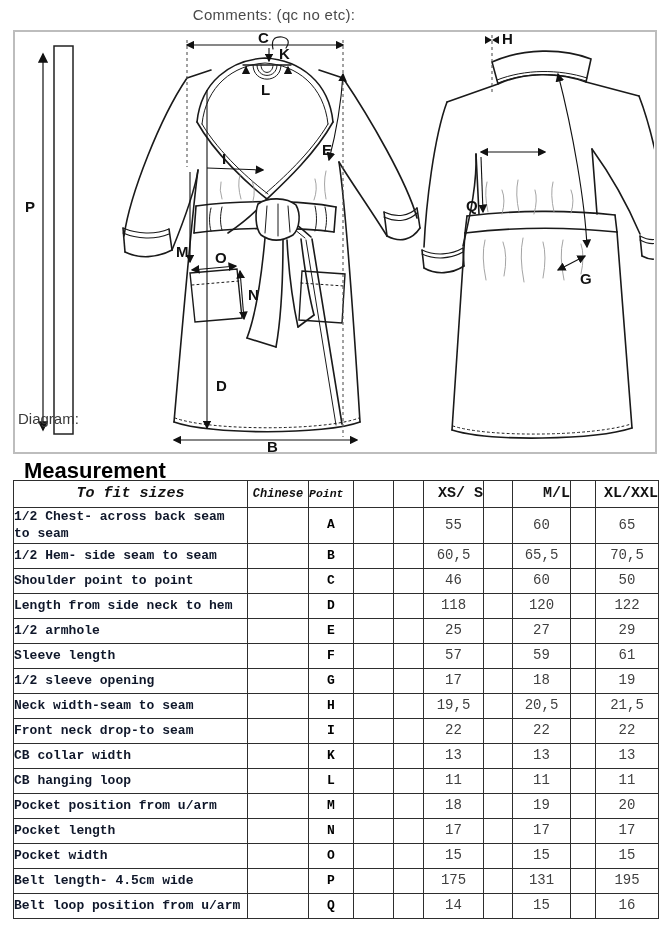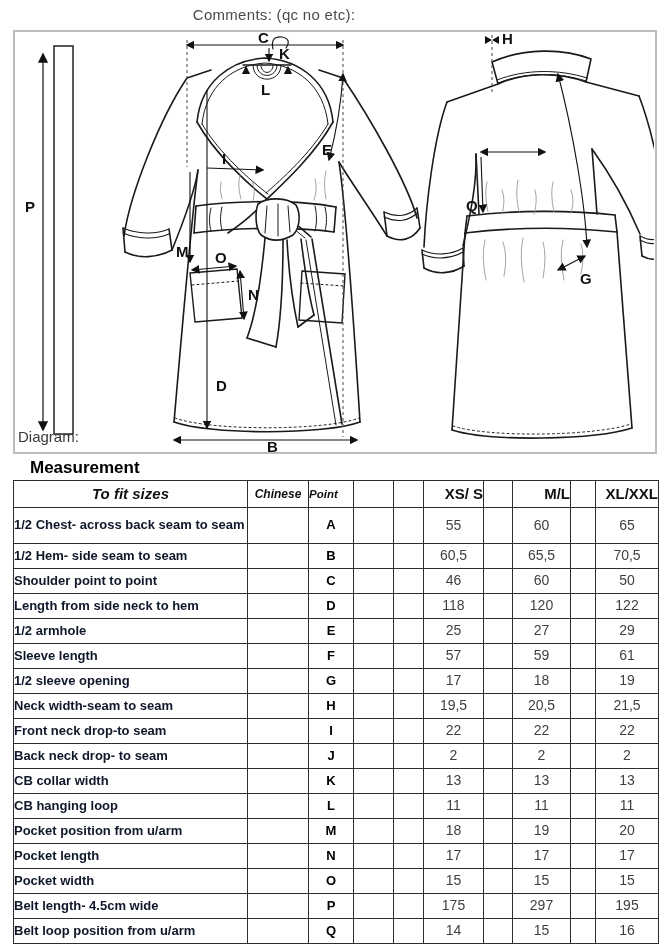--- a/index.html
+++ b/index.html
@@ -2,25 +2,25 @@
 <html><head>
 <meta charset="utf-8">
 <style>
   html,body{margin:0;padding:0;background:#fff;}
   .page{position:relative;width:670px;height:950px;background:#fff;
         font-family:"Liberation Sans",sans-serif;color:#111;overflow:hidden;}
   .comments{position:absolute;top:6px;left:0;width:548px;text-align:center;
             font-size:15px;color:#4a4a4a;letter-spacing:.3px;}
   .diagram-box{position:absolute;left:13px;top:30px;width:644px;height:424px;
                border:2px solid #bdbdbd;box-sizing:border-box;background:#fff;}
-  .diagram-label{position:absolute;left:18px;top:428px;font-size:15px;color:#3a3a3a;}
-  .measure-title{position:absolute;left:30px;top:458px;font-size:17px;font-weight:bold;color:#000;}
+  .diagram-label{position:absolute;left:18px;top:410px;font-size:15px;color:#3a3a3a;}
+  .measure-title{position:absolute;left:24px;top:458px;font-size:22px;font-weight:bold;color:#000;}
   svg text{font-family:"Liberation Sans",sans-serif;font-weight:bold;font-size:15px;fill:#111;}
   .meas-table{position:absolute;left:13px;top:480px;width:645px;border-collapse:collapse;
-              table-layout:fixed;background:#fff;}
+              table-layout:fixed;background:#fff;font-family:Liberation Mono, monospace;}
   .meas-table th,.meas-table td{border:1px solid #2e2e2e;padding:0;overflow:hidden;
               vertical-align:middle;line-height:1.25;}
   .meas-table th{height:26px;}
   .meas-table tr{height:25px;}
   .h-name{font-style:italic;font-weight:bold;font-size:15px;text-align:center;}
   .h-chinese{font-style:italic;font-weight:bold;font-size:12px;}
   .h-point{font-style:italic;font-weight:bold;font-size:11.5px;text-align:left;}
   .h-size{font-weight:bold;font-size:15px;text-align:right;}
   .c-name{font-weight:bold;font-size:13px;text-align:left;padding:1px 4px 1px 5px;color:#0f172a;}
   .c-point{font-weight:bold;font-size:13px;text-align:center;color:#000;}
@@ -358,32 +358,20 @@
           <td class="c-point">I</td>
           <td class="c-sp"></td>
           <td class="c-sp"></td>
           <td class="c-val">22</td>
           <td class="c-sp"></td>
           <td class="c-val">22</td>
           <td class="c-sp"></td>
           <td class="c-val">22</td>
         </tr>
         <tr>
-          <td class="c-name">Back neck drop- to seam</td>
-          <td class="c-chinese"></td>
-          <td class="c-point">J</td>
-          <td class="c-sp"></td>
-          <td class="c-sp"></td>
-          <td class="c-val">2</td>
-          <td class="c-sp"></td>
-          <td class="c-val">2</td>
-          <td class="c-sp"></td>
-          <td class="c-val">2</td>
-        </tr>
-        <tr>
           <td class="c-name">CB collar width</td>
           <td class="c-chinese"></td>
           <td class="c-point">K</td>
           <td class="c-sp"></td>
           <td class="c-sp"></td>
           <td class="c-val">13</td>
           <td class="c-sp"></td>
           <td class="c-val">13</td>
           <td class="c-sp"></td>
           <td class="c-val">13</td>
@@ -437,21 +425,21 @@
           <td class="c-val">15</td>
         </tr>
         <tr>
           <td class="c-name">Belt length- 4.5cm wide</td>
           <td class="c-chinese"></td>
           <td class="c-point">P</td>
           <td class="c-sp"></td>
           <td class="c-sp"></td>
           <td class="c-val">175</td>
           <td class="c-sp"></td>
-          <td class="c-val">297</td>
+          <td class="c-val">131</td>
           <td class="c-sp"></td>
           <td class="c-val">195</td>
         </tr>
         <tr>
           <td class="c-name">Belt loop position from u/arm</td>
           <td class="c-chinese"></td>
           <td class="c-point">Q</td>
           <td class="c-sp"></td>
           <td class="c-sp"></td>
           <td class="c-val">14</td>

